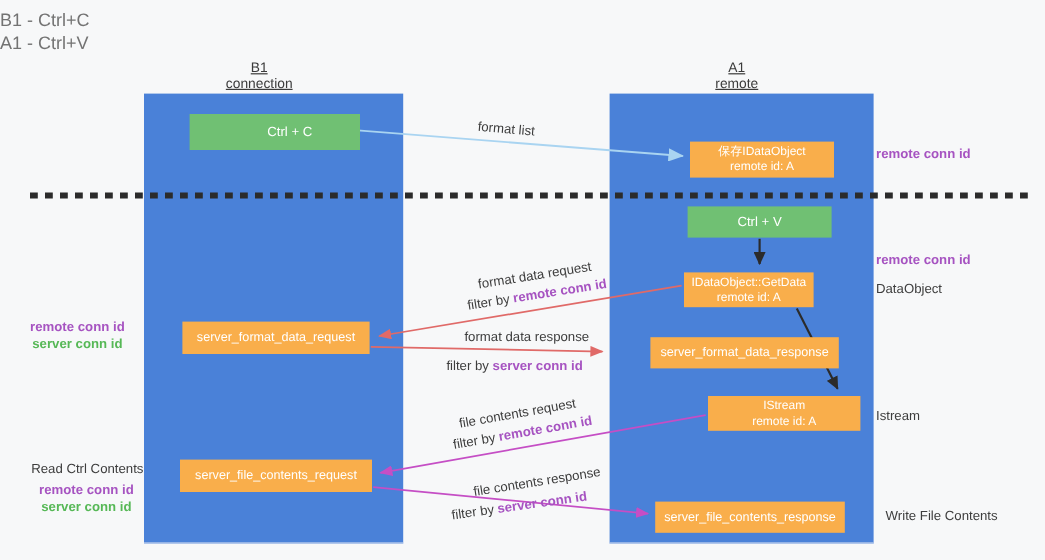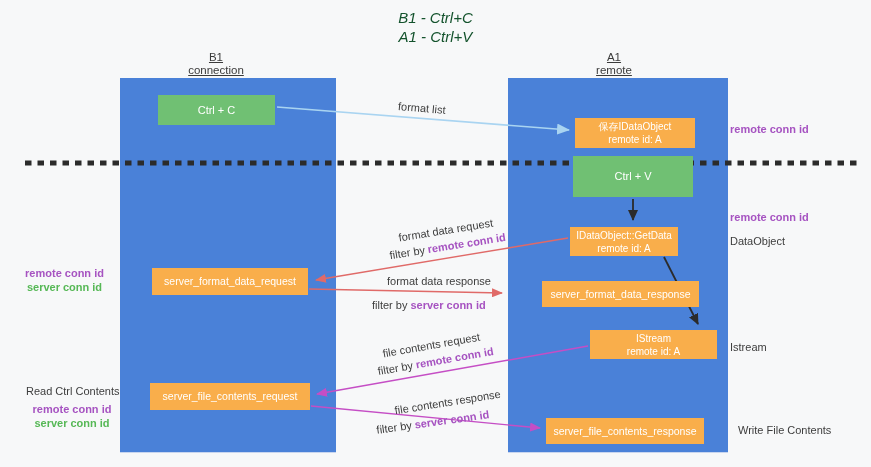--- a/index.html
+++ b/index.html
@@ -23,21 +23,21 @@
   }
   .box{
     position:absolute;z-index:10;
     display:flex;flex-direction:column;align-items:center;justify-content:center;
     color:#fff;text-align:center;line-height:13px;white-space:nowrap;
   }
   .box.orange{background:var(--node_orange,#f9ae4b);font-size:10.5px;justify-content:center;}
   .box.green{background:var(--node_green,#70c073);font-size:11px;}
   .title{
     position:absolute;left:0;top:8px;width:871px;z-index:3;
-    text-align:center;font-size:15px;line-height:19px;color:#14532d;font-style:italic;
+    text-align:left;font-size:15px;line-height:19px;color:#737373;
   }
   .col-header{
     position:absolute;z-index:3;text-align:center;
     font-size:11.5px;line-height:13px;color:#3b3b3b;text-decoration:underline;
   }
   .lbl{
     position:absolute;z-index:12;
     font-size:11px;color:var(--text_dark,#3d3d3d);white-space:nowrap;
   }
   .lbl.center{text-align:center;}
@@ -93,30 +93,30 @@
 
     <line x1="309" y1="289" x2="502" y2="293" stroke-width="1.4" marker-end="url(#ah-red)" style="stroke:var(--arrow_red,#e06a68)"></line>
 
     <line x1="664" y1="257" x2="698" y2="324" stroke-width="1.8" marker-end="url(#ah-black)" style="stroke:var(--arrow_black,#2b2b2b)"></line>
 
     <line x1="588" y1="346" x2="317" y2="394" stroke-width="1.4" marker-end="url(#ah-magenta)" style="stroke:var(--arrow_magenta,#c54ec5)"></line>
 
     <line x1="311" y1="406" x2="540" y2="428" stroke-width="1.4" marker-end="url(#ah-magenta)" style="stroke:var(--arrow_magenta,#c54ec5)"></line>
   </svg>
 
-  <div class="box green" style="left:158px;top:95px;width:117px;height:30px;">
+  <div class="box green" style="left:158px;top:95px;width:117px;height:30px;padding-left:25px;">
     <div>Ctrl + C</div>
   </div>
 
   <div class="box orange" style="left:575px;top:118px;width:120px;height:30px;font-size:10px;">
     <div>保存IDataObject</div>
     <div>remote id: A</div>
   </div>
 
-  <div class="box green" style="left:573px;top:156px;width:120px;height:41px;">
+  <div class="box green" style="left:573px;top:172px;width:120px;height:26px;">
     <div>Ctrl + V</div>
   </div>
 
   <div class="box orange" style="left:570px;top:227px;width:108px;height:29px;font-size:10px;">
     <div>IDataObject::GetData</div>
     <div>remote id: A</div>
   </div>
 
   <div class="box orange" style="left:152px;top:268px;width:156px;height:27px;">
     <div>server_format_data_request</div>

